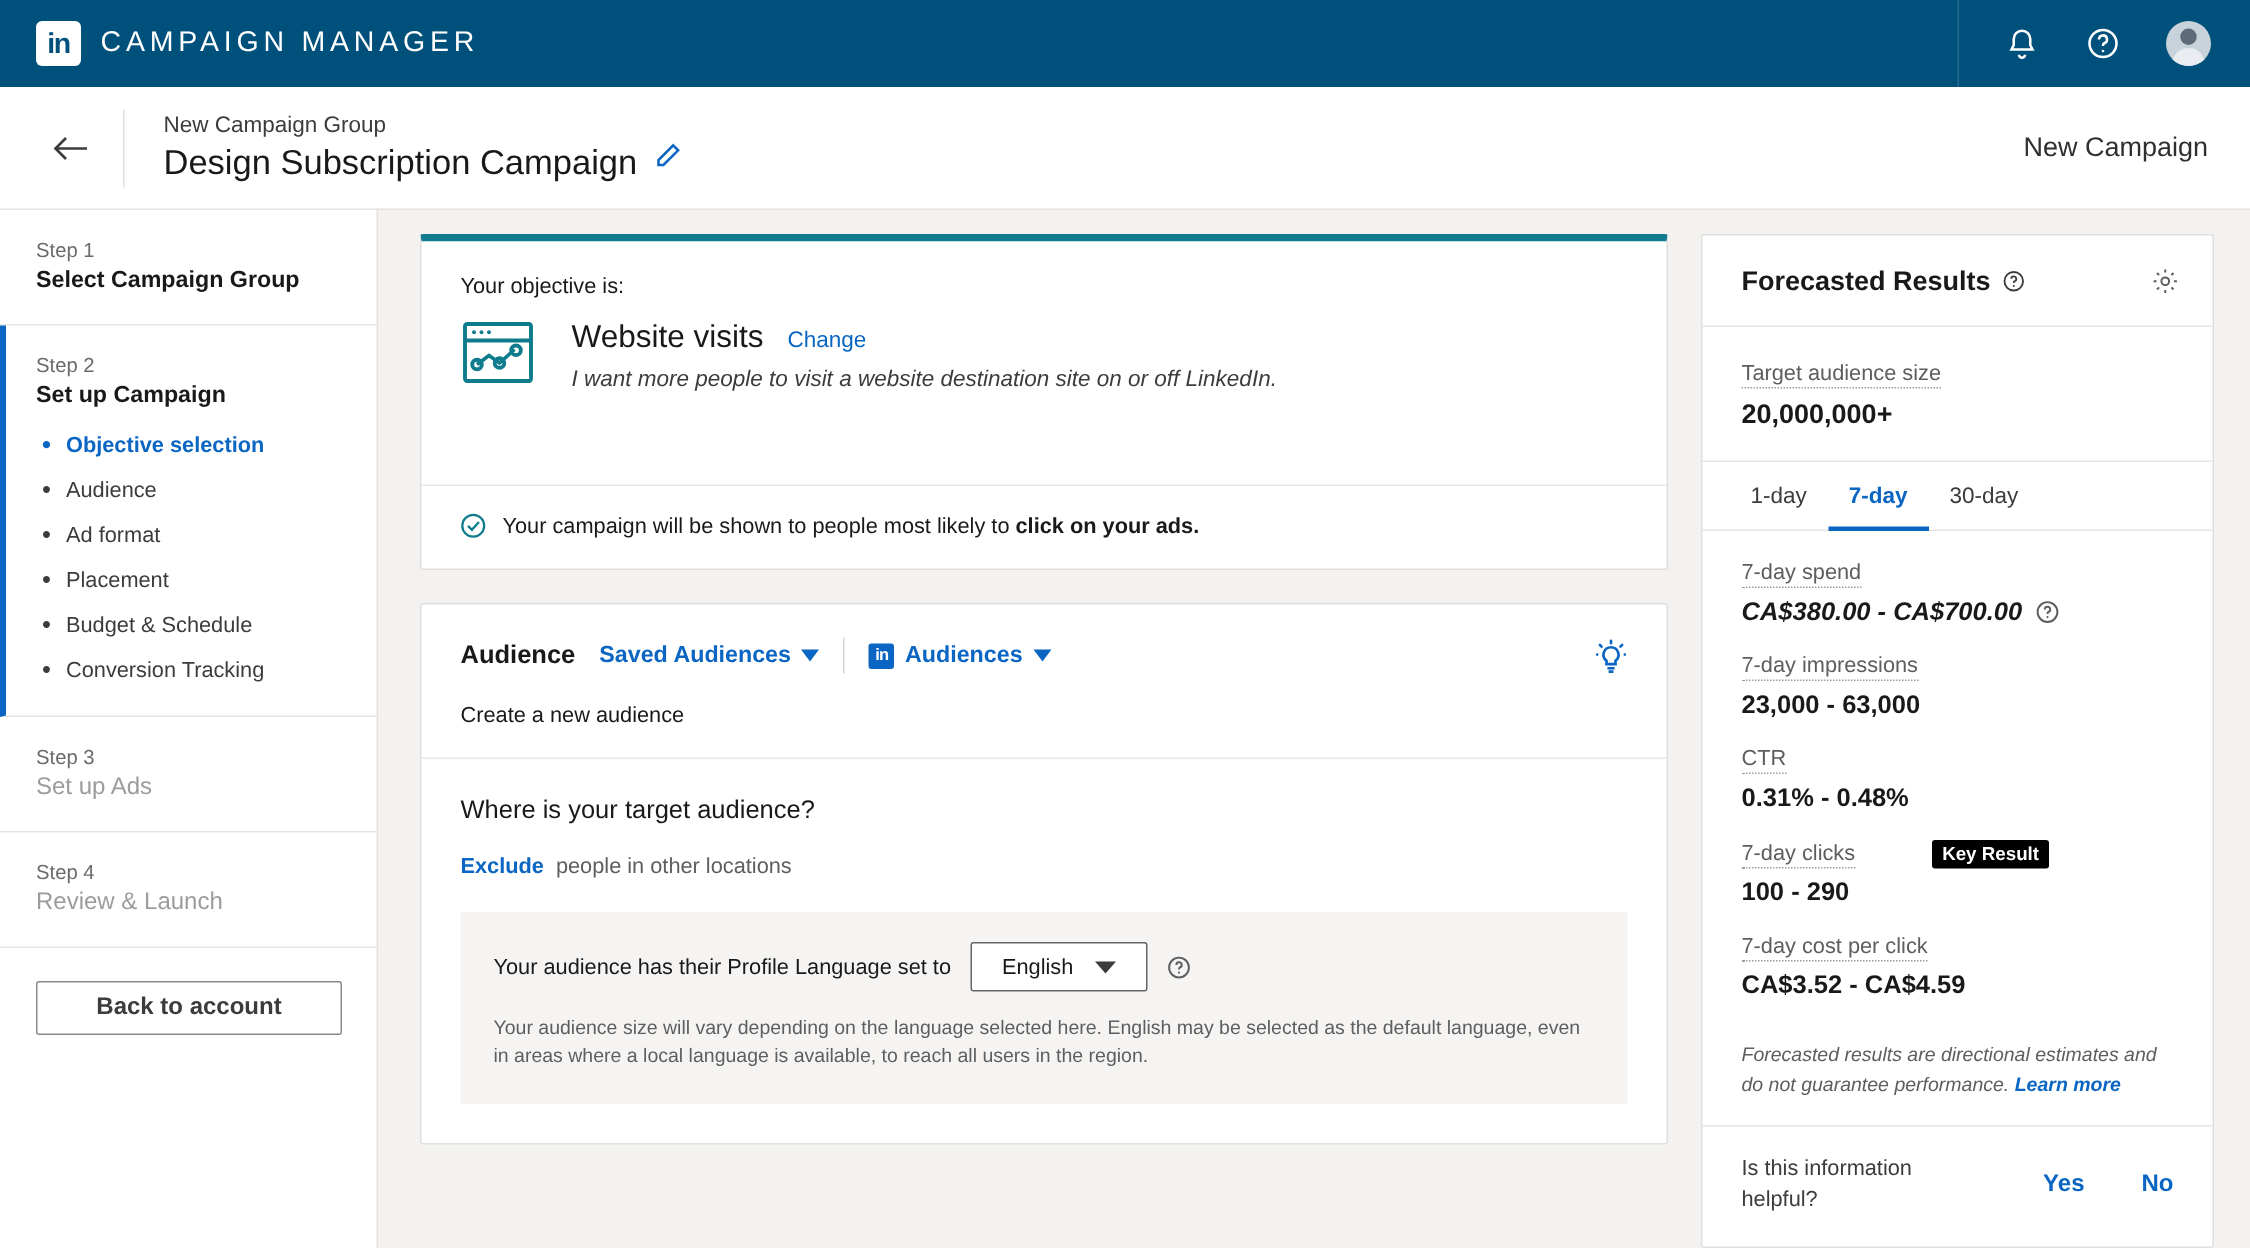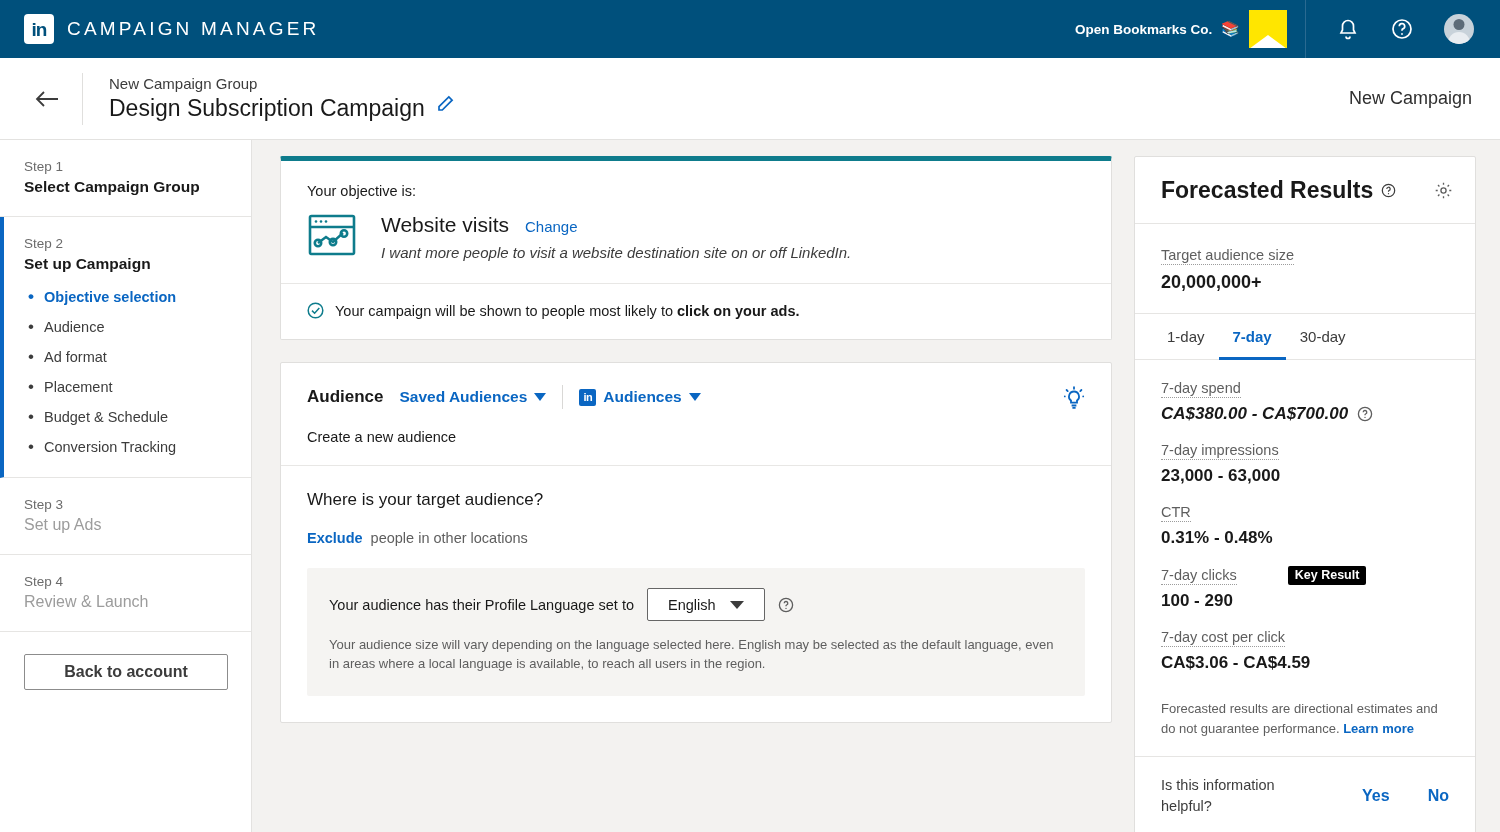--- a/index.html
+++ b/index.html
@@ -125,21 +125,21 @@
   .obj-lead { font-size: 14.5px; color: #191919; margin-bottom: 14px; }
   .obj-row { display: flex; gap: 24px; align-items: flex-start; padding-bottom: 22px; }
   .obj-icon { width: 50px; height: 44px; flex: none; color: #0e7c8c; }
   .obj-name-row { display: flex; align-items: baseline; gap: 16px; }
   .obj-name { font-size: 21px; color: #191919; }
   .obj-change { font-size: 15px; color: #0a66c2; cursor: pointer; }
   .obj-desc { font-size: 15px; color: #3c3c3c; font-style: italic; margin-top: 7px; }
   .obj-note {
     border-top: 1px solid #e8e7e5; padding: 18px 26px 20px 26px;
     display: flex; align-items: center; gap: 11px;
-    font-size: 14.5px; color: #191919;
+    font-size: 14.5px; color: #191919; margin-top: 40px;
   }
   .check-ico { width: 17px; height: 17px; color: #0e7c8c; flex: none; }
 
   
   .aud-head { padding: 22px 26px 20px 26px; position: relative; }
   .aud-row1 { display: flex; align-items: center; gap: 16px; }
   .aud-title { font-size: 17px; font-weight: bold; color: #191919; }
   .dd {
     font-size: 15.5px; color: #0a66c2; font-weight: bold;
     display: flex; align-items: center; gap: 7px; cursor: pointer;
@@ -182,21 +182,21 @@
 
   
   .rail { width: 366px; flex: none; padding: 16px 24px 0 0; }
   .fc {
     background: #fff; border: 1px solid #e0dfdd; border-radius: 2px;
   }
   .fc-head {
     display: flex; align-items: center; padding: 20px 22px 19px 26px;
     border-bottom: 1px solid #e6e5e3;
   }
-  .fc-title { font-size: 23px; font-weight: bold; color: #191919; }
+  .fc-title { font-size: 18px; font-weight: bold; color: #191919; }
   .fc-q { width: 15px; height: 15px; color: #3c3c3c; margin-left: 8px; }
   .gear { margin-left: auto; width: 19px; height: 19px; color: #5e5e5e; cursor: pointer; }
   .fc-aud { padding: 22px 26px 20px 26px; border-bottom: 1px solid #e6e5e3; }
   .dot-label {
     font-size: 14.5px; color: #5e5e5e;
     border-bottom: 1.5px dotted #9c9c9c; display: inline-block;
     padding-bottom: 1px;
   }
   .big-val { font-size: 18px; font-weight: bold; color: #191919; margin-top: 7px; }
   .tabs { display: flex; border-bottom: 1px solid #e6e5e3; padding: 0 18px; }
@@ -213,46 +213,41 @@
     font-size: 17px; font-weight: bold; color: #191919; margin-top: 6px;
     display: flex; align-items: center; gap: 9px;
   }
   .metric-val.ital { font-style: italic; }
   .badge {
     background: #000000; color: #fff; font-size: 12.5px; font-weight: bold;
     padding: 2px 7px 3px 7px; border-radius: 2px; margin-left: 40px;
   }
   .fc-note {
     font-size: 13px; color: #5e5e5e; line-height: 1.5;
-    padding: 4px 26px 18px 26px; border-bottom: 1px solid #e6e5e3;
+    padding: 4px 26px 18px 26px; border-bottom: 1px solid #e6e5e3; font-style: italic;
   }
   .fc-note a { color: #0a66c2; font-weight: bold; text-decoration: none; cursor: pointer; }
   .fc-help {
     display: flex; align-items: center; padding: 18px 26px 20px 26px;
   }
   .fc-help-q { font-size: 14.5px; color: #3c3c3c; line-height: 1.45; max-width: 150px; }
   .yn { margin-left: auto; display: flex; gap: 38px; }
   .yn span { font-size: 16px; color: #0a66c2; font-weight: bold; cursor: pointer; }
 </style>
 </head>
 <body>
 
 <div class="page">
 
   <div class="topnav">
     <div class="brand">
       <div class="li-logo">in</div>
       <div class="brand-text">CAMPAIGN MANAGER</div>
     </div>
     <div class="nav-right">
-      <div class="acct">
-        <span class="acct-name">Open Bookmarks Co.</span>
-        <span class="acct-emoji">📚</span>
-        <span class="acct-logo"></span>
-      </div>
       <div class="nav-icons">
         <span>
           <svg class="nav-ico" viewBox="0 0 24 24" fill="none" stroke="currentColor" stroke-width="1.7">
             <path d="M12 3.5a5.5 5.5 0 0 0-5.5 5.5v4l-1.5 3h14l-1.5-3V9A5.5 5.5 0 0 0 12 3.5z"></path>
             <path d="M10 19.5a2 2 0 0 0 4 0"></path>
           </svg>
         </span>
         <span>
           <svg class="nav-ico" viewBox="0 0 24 24" fill="none" stroke="currentColor" stroke-width="1.7">
             <circle cx="12" cy="12" r="9"></circle>
@@ -488,21 +483,21 @@
             <div class="metric-val">
               <span>100 - 290</span>
             </div>
           </div>
 
           <div class="metric">
             <div class="metric-lab-row">
               <span class="dot-label">7-day cost per click</span>
             </div>
             <div class="metric-val">
-              <span>CA$3.06 - CA$4.59</span>
+              <span>CA$3.52 - CA$4.59</span>
             </div>
           </div>
         </div>
 
         <div class="fc-note">
           <span>Forecasted results are directional estimates and do not guarantee performance.</span>
           <a>Learn more</a>
         </div>
 
         <div class="fc-help">

